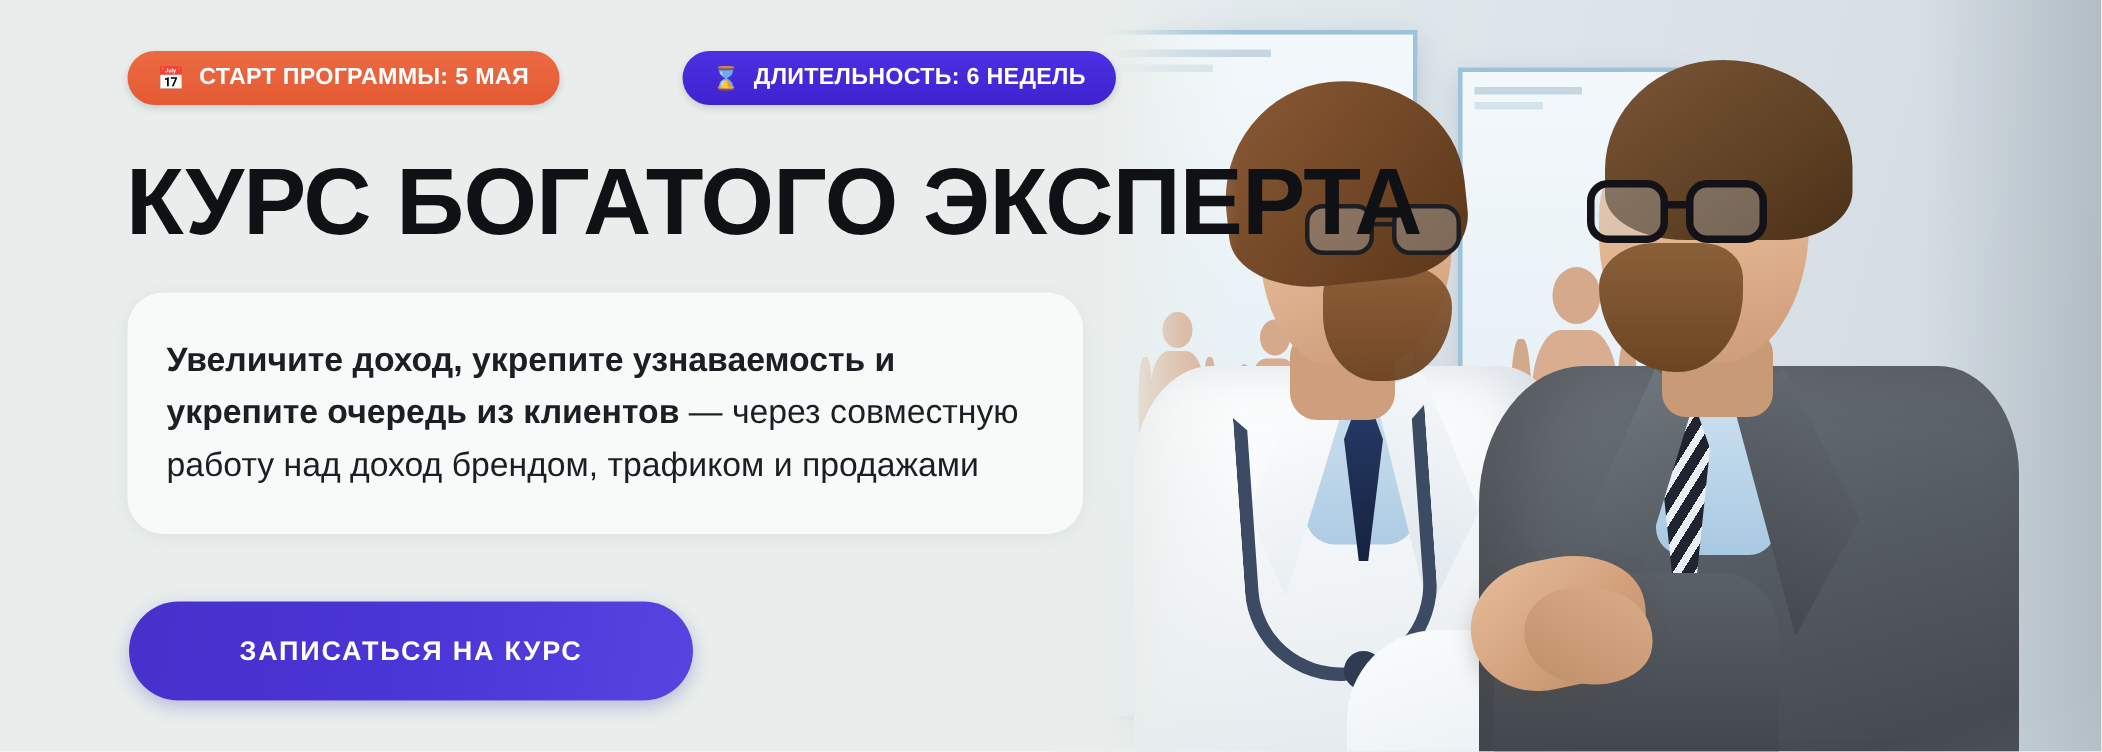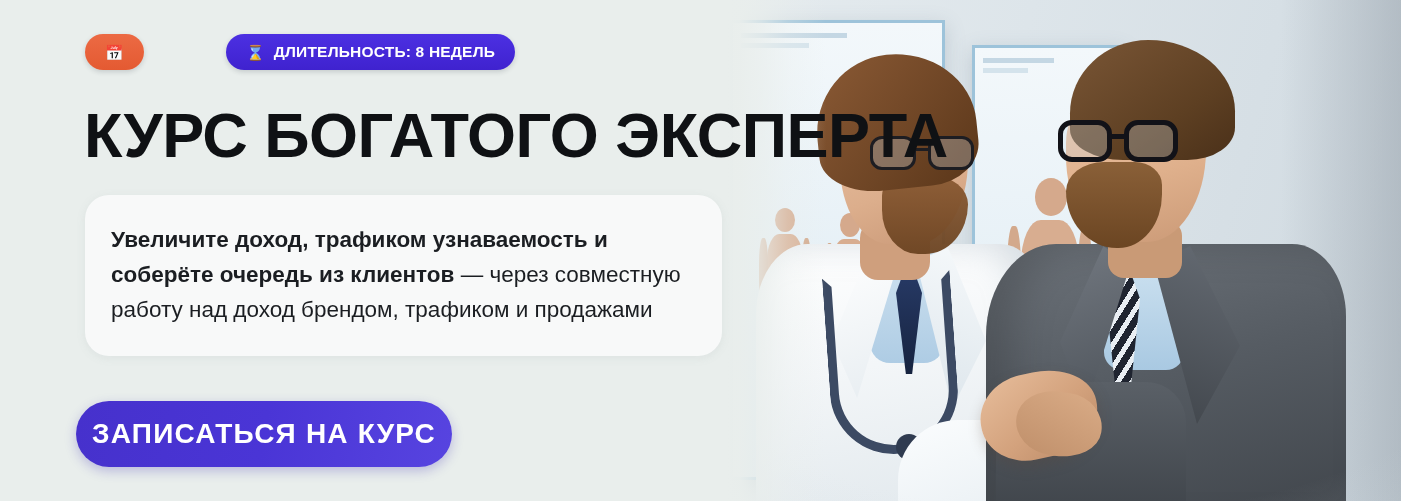--- a/index.html
+++ b/index.html
@@ -295,28 +295,28 @@
   #desc-text {
     padding: 0 26px;
     font-size:22.5px;
     line-height:1.55;
     color:#1b1e22;
     font-weight:400;
   }
   #desc-text b { font-weight:700; }
 
   #cta {
-    position:absolute; left:76px; top:401px;
+    position:absolute; left:86px; top:401px;
     width:376px; height:66px;
     border:none;
     border-radius:33px;
     background: linear-gradient(100deg,#4631cc 0%,#4a35d6 50%,#5744e0 100%);
     color:#ffffff;
     font-family:"Liberation Sans", sans-serif;
-    font-size:28px;
+    font-size:18px;
     font-weight:700;
     letter-spacing:1.2px;
     cursor:pointer;
     box-shadow: 0 4px 12px rgba(60,45,180,.28);
   }
 </style>
 </head>
 <body>
 
 <div id="banner">
@@ -403,32 +403,33 @@
       <div id="photo-vignette"></div>
     </div>
     <div id="photo-fade"></div>
   </div>
 
   <div id="content">
 
     <div id="badges">
       <div class="badge" id="badge-start">
         <span class="badge-emoji">📅</span>
+        <span>СТАРТ ПРОГРАММЫ: 5 МАЯ</span>
       </div>
 
       <div class="badge" id="badge-duration">
         <span class="badge-emoji">⌛</span>
-        <span>ДЛИТЕЛЬНОСТЬ: 8 НЕДЕЛЬ</span>
+        <span>ДЛИТЕЛЬНОСТЬ: 6 НЕДЕЛЬ</span>
       </div>
     </div>
 
     <h1 id="title">КУРС БОГАТОГО ЭКСПЕРТА</h1>
 
     <div id="desc-card">
       <p id="desc-text">
-        <b>Увеличите доход, трафиком узнаваемость и соберёте очередь из клиентов</b><span> — через совместную работу над доход брендом, трафиком и продажами</span>
+        <b>Увеличите доход, укрепите узнаваемость и укрепите очередь из клиентов</b><span> — через совместную работу над доход брендом, трафиком и продажами</span>
       </p>
     </div>
 
     <button id="cta">ЗАПИСАТЬСЯ НА КУРС</button>
   </div>
 
 </div>
 
 </body></html>

